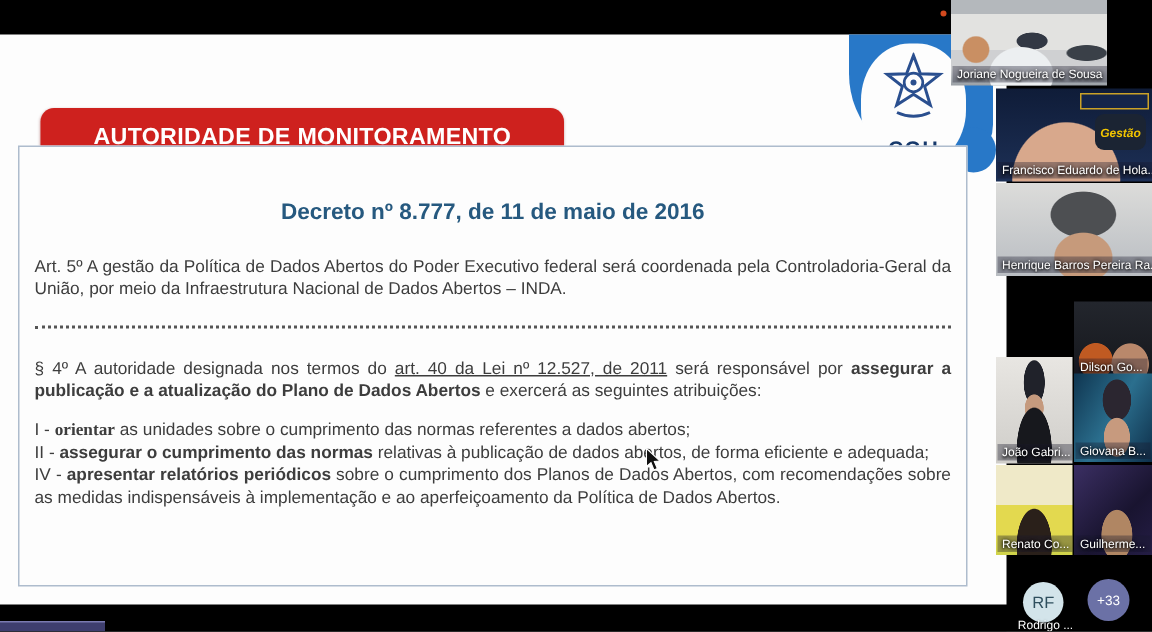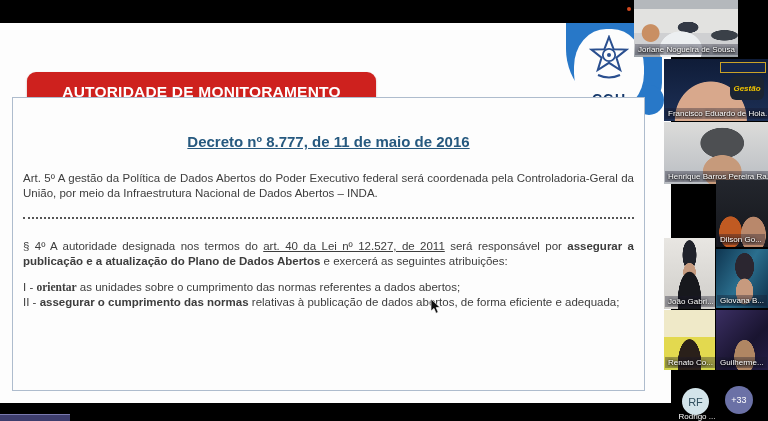--- a/index.html
+++ b/index.html
@@ -11,21 +11,21 @@
   #slide{position:absolute;left:0;top:23px;width:671px;height:380px;background:#fdfdfd;}
 
   #banner{position:absolute;left:27px;top:49px;width:349px;height:39px;background:#ce211e;
           border-radius:9px;display:flex;align-items:center;justify-content:center;
           box-shadow:0 1px 2px rgba(120,20,20,.4);}
   #banner span{color:#fff;font-weight:700;font-size:15.5px;letter-spacing:.2px;white-space:nowrap;}
 
   #content-box{position:absolute;left:12px;top:74px;width:633px;height:294px;
                border:1px solid #aebccd;background:#fdfdfd;box-sizing:border-box;
                padding:0 10px;color:#3d3d3d;font-size:11.5px;line-height:15px;}
-  .decree-title{margin-top:36px;text-align:center;color:#26597f;font-weight:700;font-size:15px;text-decoration:underline;}
+  .decree-title{margin-top:36px;text-align:center;color:#26597f;font-weight:700;font-size:15px;}
   .p-art5{margin-top:22px;text-align:justify;}
   .dots-sep{margin-top:7px;height:4px;border-bottom:2px dotted #555;}
   .p-par4{margin-top:20px;text-align:justify;}
   .list-item{margin:0;text-align:justify;}
 
   
   #cgu-logo{position:absolute;right:9px;top:0;width:98px;height:94px;}
   .blob{position:absolute;right:0;top:0;width:96px;height:88px;background:#2878c8;
         border-radius:0 0 28px 62px;}
   .blob-bump{position:absolute;right:-2px;top:62px;width:30px;height:30px;background:#2878c8;border-radius:50%;}
@@ -53,21 +53,21 @@
   .gestao-badge{position:absolute;right:4px;top:17px;width:34px;height:24px;border-radius:6px;
       background:#1b2433;display:flex;align-items:center;justify-content:center;}
   .gestao-badge span{color:#f2c500;font-size:8px;font-weight:700;font-style:italic;}
   .t-henrique{left:664px;top:122px;width:104px;height:62px;background:
       radial-gradient(ellipse at 56% 80%, #c69a7b 0 23%, transparent 24%),
       radial-gradient(ellipse at 56% 34%, #4d4f52 0 26%, transparent 27%),
       linear-gradient(#dcdcda, #b9bdc2);}
   .t-marcelo{left:664px;top:186px;width:51px;height:61px;background:
       radial-gradient(ellipse at 46% 72%, #c09070 0 26%, transparent 27%),
       linear-gradient(100deg, #4d998f, #6fb3a9 60%, #3e7a72);}
-  .t-dilson{left:716px;top:180px;width:52px;height:67px;background:
+  .t-dilson{left:716px;top:201px;width:52px;height:51px;background:
       radial-gradient(ellipse at 72% 82%, #b9886b 0 23%, transparent 24%),
       radial-gradient(ellipse at 28% 78%, #c05a22 0 21%, transparent 22%),
       linear-gradient(#23262d, #15171c);}
   .t-joao{left:664px;top:238px;width:51px;height:71px;background:
       radial-gradient(ellipse at 50% 88%, #17181d 0 32%, transparent 33%),
       radial-gradient(ellipse at 50% 48%, #c59a7e 0 17%, transparent 18%),
       radial-gradient(ellipse at 50% 24%, #20222a 0 19%, transparent 20%),
       linear-gradient(#e8e6e2, #cfcdc9);}
   .t-giovana{left:716px;top:249px;width:52px;height:59px;background:
       radial-gradient(ellipse at 55% 72%, #c79a7e 0 21%, transparent 22%),
@@ -120,20 +120,21 @@
         <div class="cgu-text">CGU</div>
       </div>
 
       <div id="content-box">
         <div class="decree-title">Decreto nº 8.777, de 11 de maio de 2016</div>
         <p class="p-art5"><span>Art. 5º  A gestão da Política de Dados Abertos do Poder Executivo federal será coordenada pela Controladoria-Geral da União, por meio da Infraestrutura Nacional de Dados Abertos – INDA.</span></p>
         <div class="dots-sep"></div>
         <p class="p-par4"><span>§ 4º A autoridade designada nos termos do </span><span style="text-decoration: underline;">art. 40 da Lei nº 12.527, de 2011</span><span> será responsável por </span><span style="font-weight: 700;">assegurar a publicação e a atualização do Plano de Dados Abertos</span><span> e exercerá as seguintes atribuições:</span></p>
         <p class="list-item"><span>I - </span><span style="font-weight: 700; font-family: Liberation Serif, serif;">orientar</span><span> as unidades sobre o cumprimento das normas referentes a dados abertos;</span></p>
         <p class="list-item"><span>II - </span><span style="font-weight: 700;">assegurar o cumprimento das normas</span><span> relativas à publicação de dados abertos, de forma eficiente e adequada;</span></p>
+        <p class="list-item"><span>IV - </span><span style="font-weight: 700;">apresentar relatórios periódicos</span><span> sobre o cumprimento dos Planos de Dados Abertos, com recomendações sobre as medidas indispensáveis à implementação e ao aperfeiçoamento da Política de Dados Abertos.</span></p>
       </div>
     </div>
 
     <div id="taskbar-fragment"></div>
   </div>
 
   <div id="status-dot"></div>
 
   <div class="tile t-joriane">
     <span class="name">Joriane Nogueira de Sousa</span>

